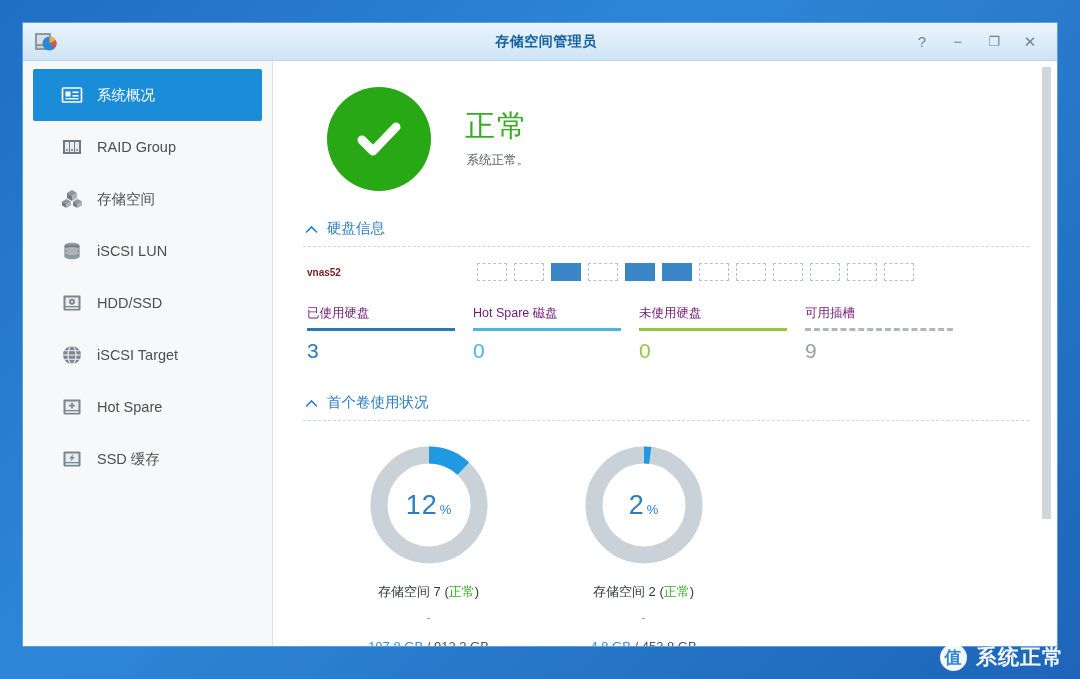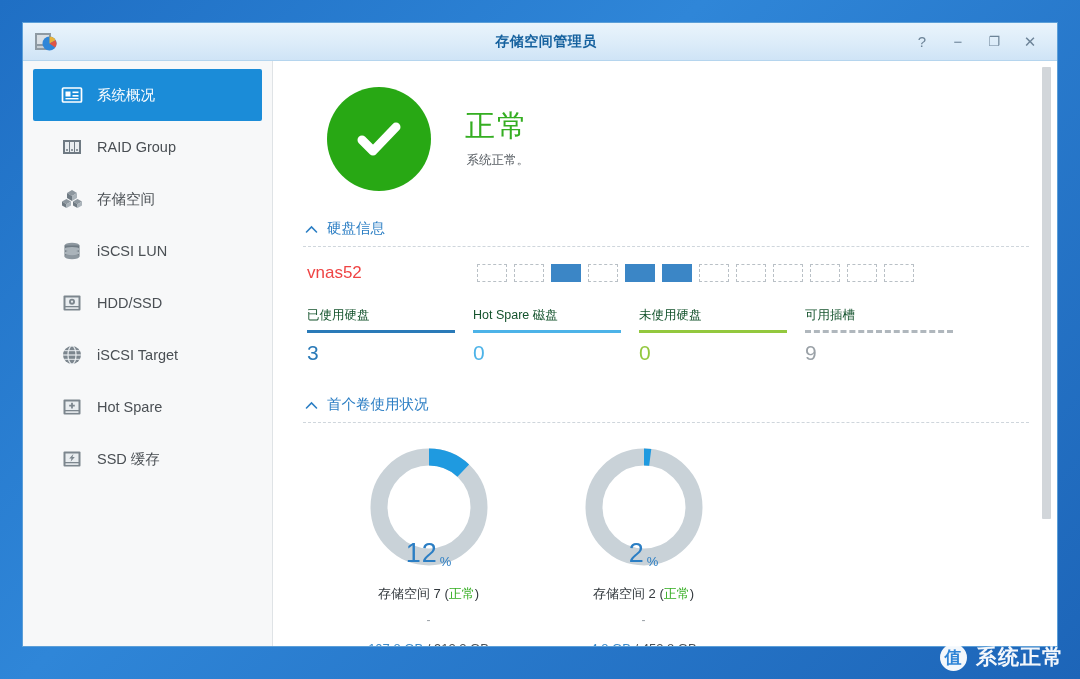--- a/index.html
+++ b/index.html
@@ -142,49 +142,49 @@
   .divider {
     border-bottom: 1px dashed #cfd6dc;
     height: 0;
   }
 
   .host-row {
     display: flex;
     align-items: center;
     padding: 16px 0 8px 4px;
   }
-  .host-name { font-size: 17px; color: #ef4444; width: 170px; flex: none; }
+  .host-name { font-size: 10px; color: #7f1d1d; width: 170px; flex: none; font-weight: bold; }
   .slots { display: flex; gap: 7px; }
   .slot { width: 30px; height: 18px; }
   .slot.empty { border: 1px dashed #b9c0c6; background: #fff; }
   .slot.used  { background: #3b86c6; }
 
   .stats {
     display: flex;
     padding: 16px 0 6px 4px;
   }
   .stat { width: 166px; flex: none; }
-  .stat-label { font-size: 12.5px; color: #14532d; padding-bottom: 6px; }
+  .stat-label { font-size: 12.5px; color: #701a75; padding-bottom: 6px; }
   .stat-bar { height: 3px; width: 148px; }
   .stat-value { font-size: 21px; padding-top: 8px; }
 
   .vol-head { padding-top: 24px; }
 
   .volumes { display: flex; padding: 22px 0 0 18px; }
   .vol { width: 215px; text-align: center; flex: none; }
   .donut {
     width: 124px; height: 124px;
     margin: 0 auto;
     position: relative;
   }
   .donut-label {
     position: absolute;
     inset: 0;
     display: flex;
-    align-items: flex-end;
+    align-items: center;
     justify-content: center;
     color: #2b7ec4;
   }
   .donut-num { font-size: 27px; letter-spacing: 1px; }
   .donut-pct { font-size: 13px; padding-left: 2px; padding-top: 9px; }
   .vol-name { font-size: 13px; color: #32383d; padding-top: 16px; }
   .vol-ok { color: #35ae22; }
   .vol-dash { font-size: 12px; color: #9aa1a7; padding-top: 10px; }
   .vol-size { font-size: 13px; color: #4c5257; padding-top: 14px; }
   .vol-used { color: #3c8ac9; }

